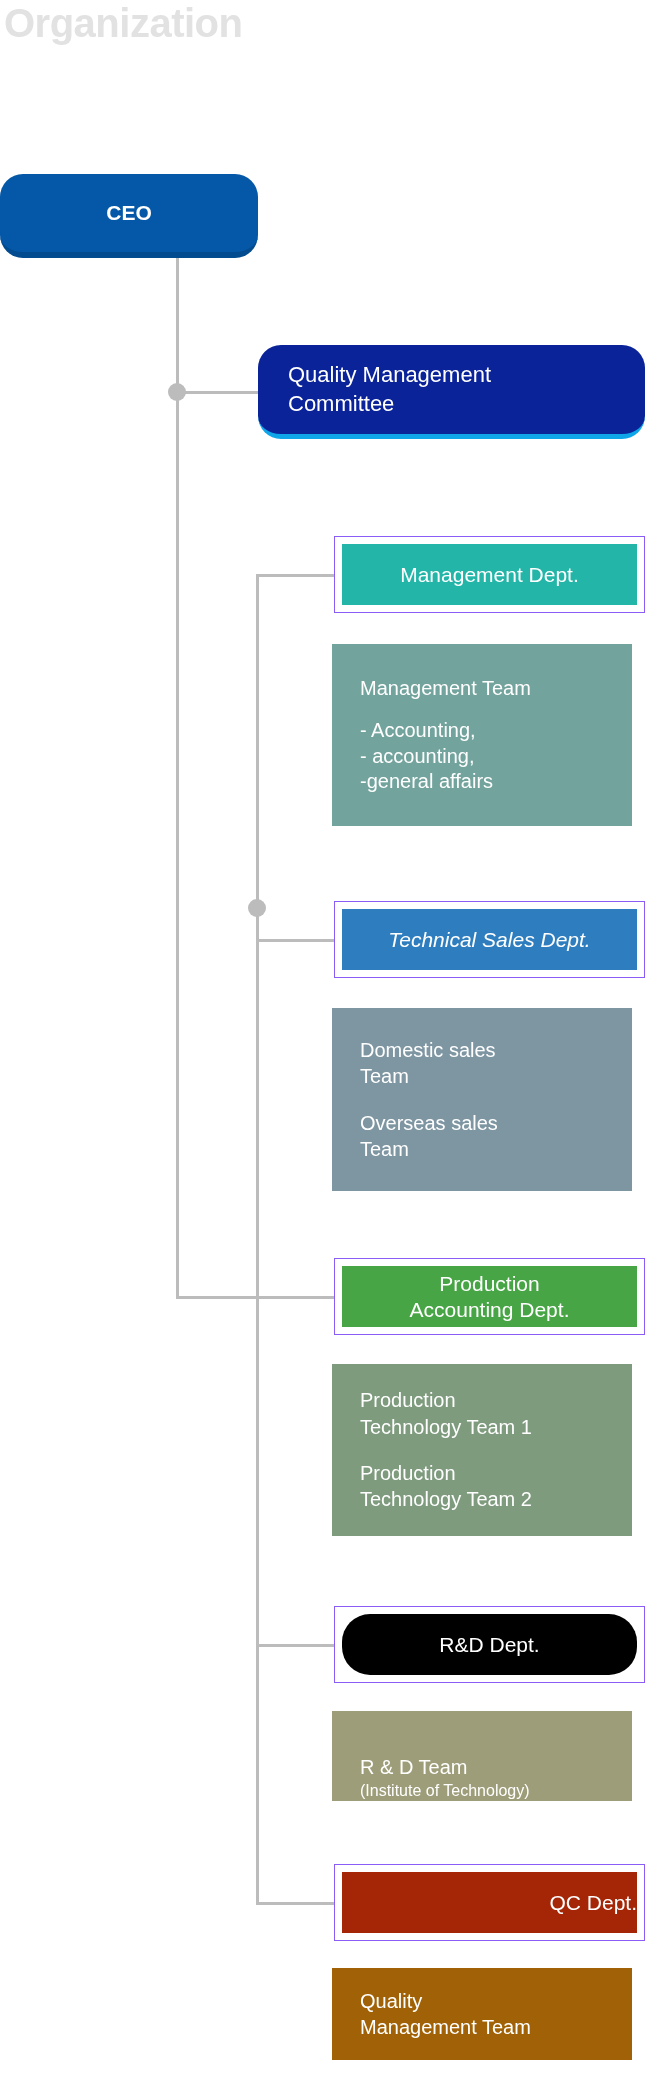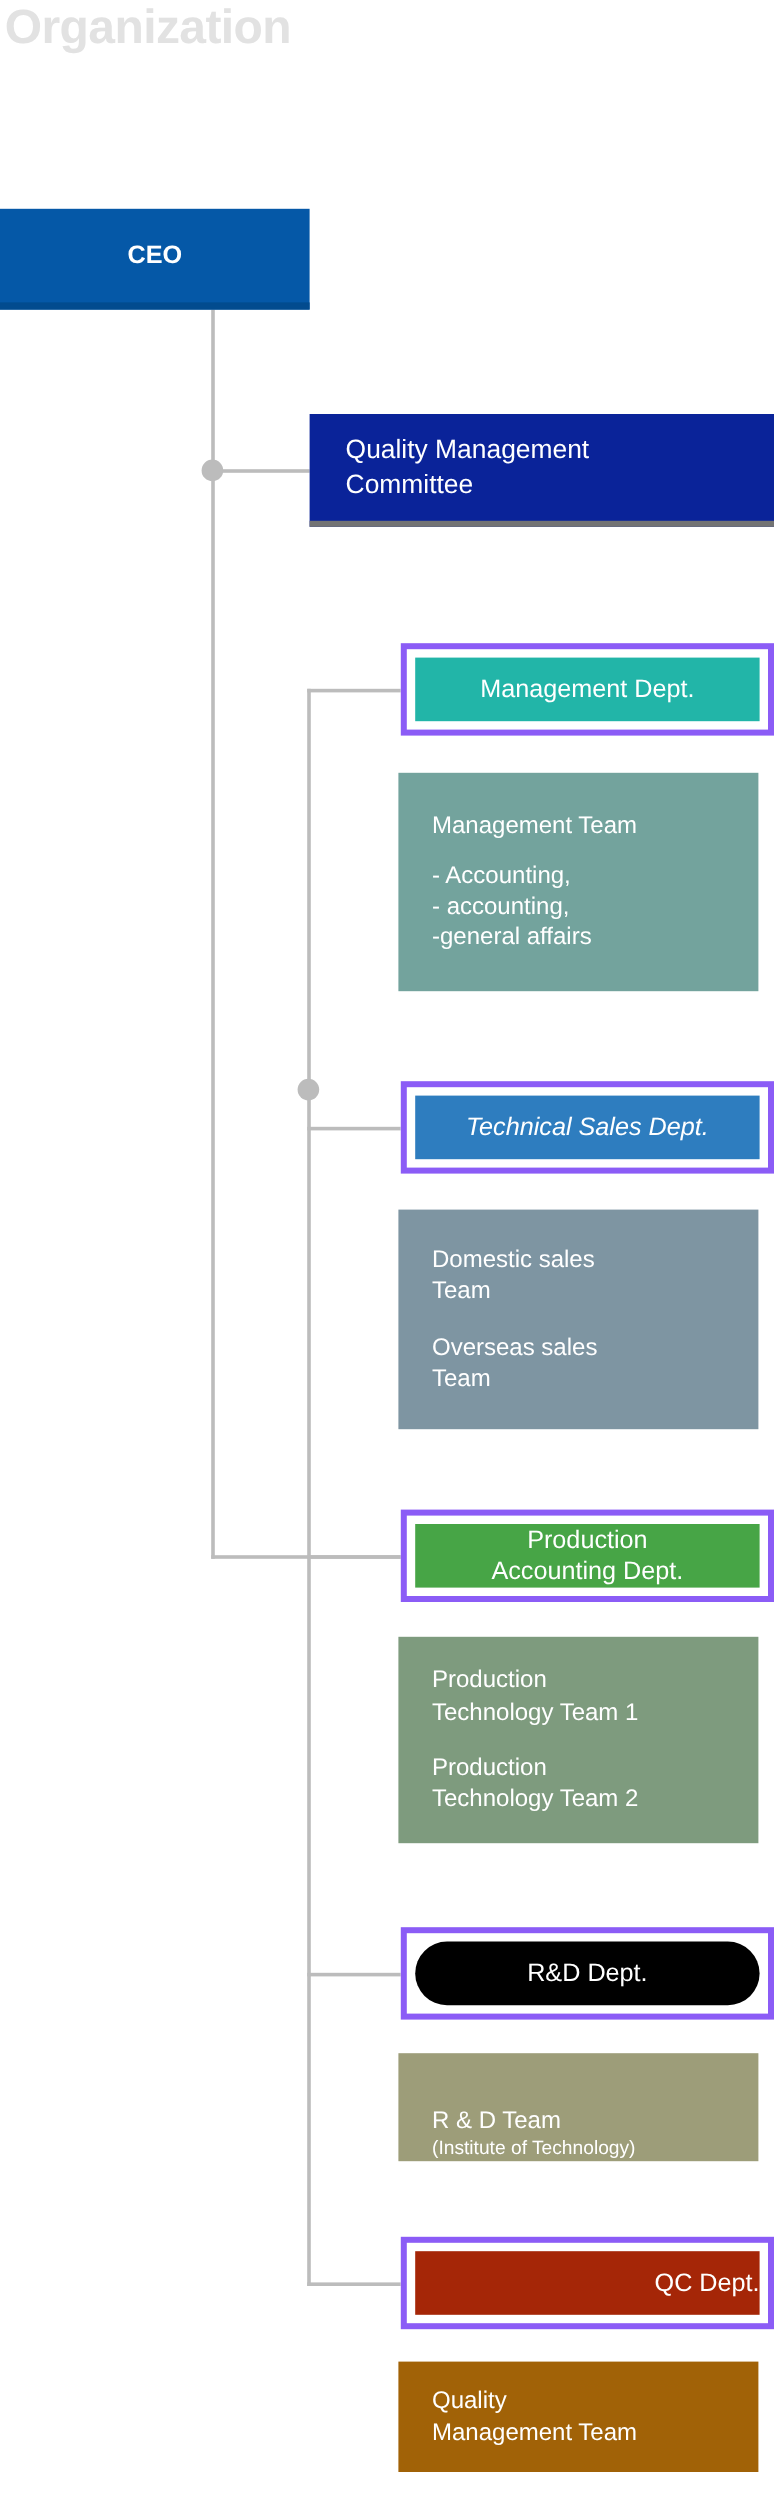--- a/index.html
+++ b/index.html
@@ -51,20 +51,21 @@
     background: #bcbcbc;
   }
 
   
   .box {
     position: absolute;
     color: #ffffff;
     display: flex;
     flex-direction: column;
     justify-content: center;
+    border-radius: 23px;
   }
 
   
   #ceo-box {
     left: 0px;
     top: 174px;
     width: 258px;
     height: 84px;
     background: #0558a7;
     border-bottom: 6px solid #024b8e;
@@ -78,38 +79,38 @@
     text-align: center;
   }
 
   
   #qmc-box {
     left: 258px;
     top: 345px;
     width: 387px;
     height: 94px;
     background: #0a2399;
-    border-bottom: 5px solid #737373;
+    border-bottom: 5px solid #0ea5e9;
     padding-left: 30px;
     align-items: flex-start;
   }
   #qmc-box .box-label {
     font-size: 22px;
     line-height: 1.3;
     text-align: left;
   }
 
   
   .dept-frame {
     position: absolute;
     left: 334px;
     width: 311px;
     height: 77px;
     background: #ffffff;
-    border: 5px solid #8b5cf6;
+    border: 1px solid #8b5cf6;
     padding: 7px;
   }
   .dept-inner {
     width: 100%;
     height: 100%;
     display: flex;
     align-items: center;
     justify-content: center;
     color: #ffffff;
   }

